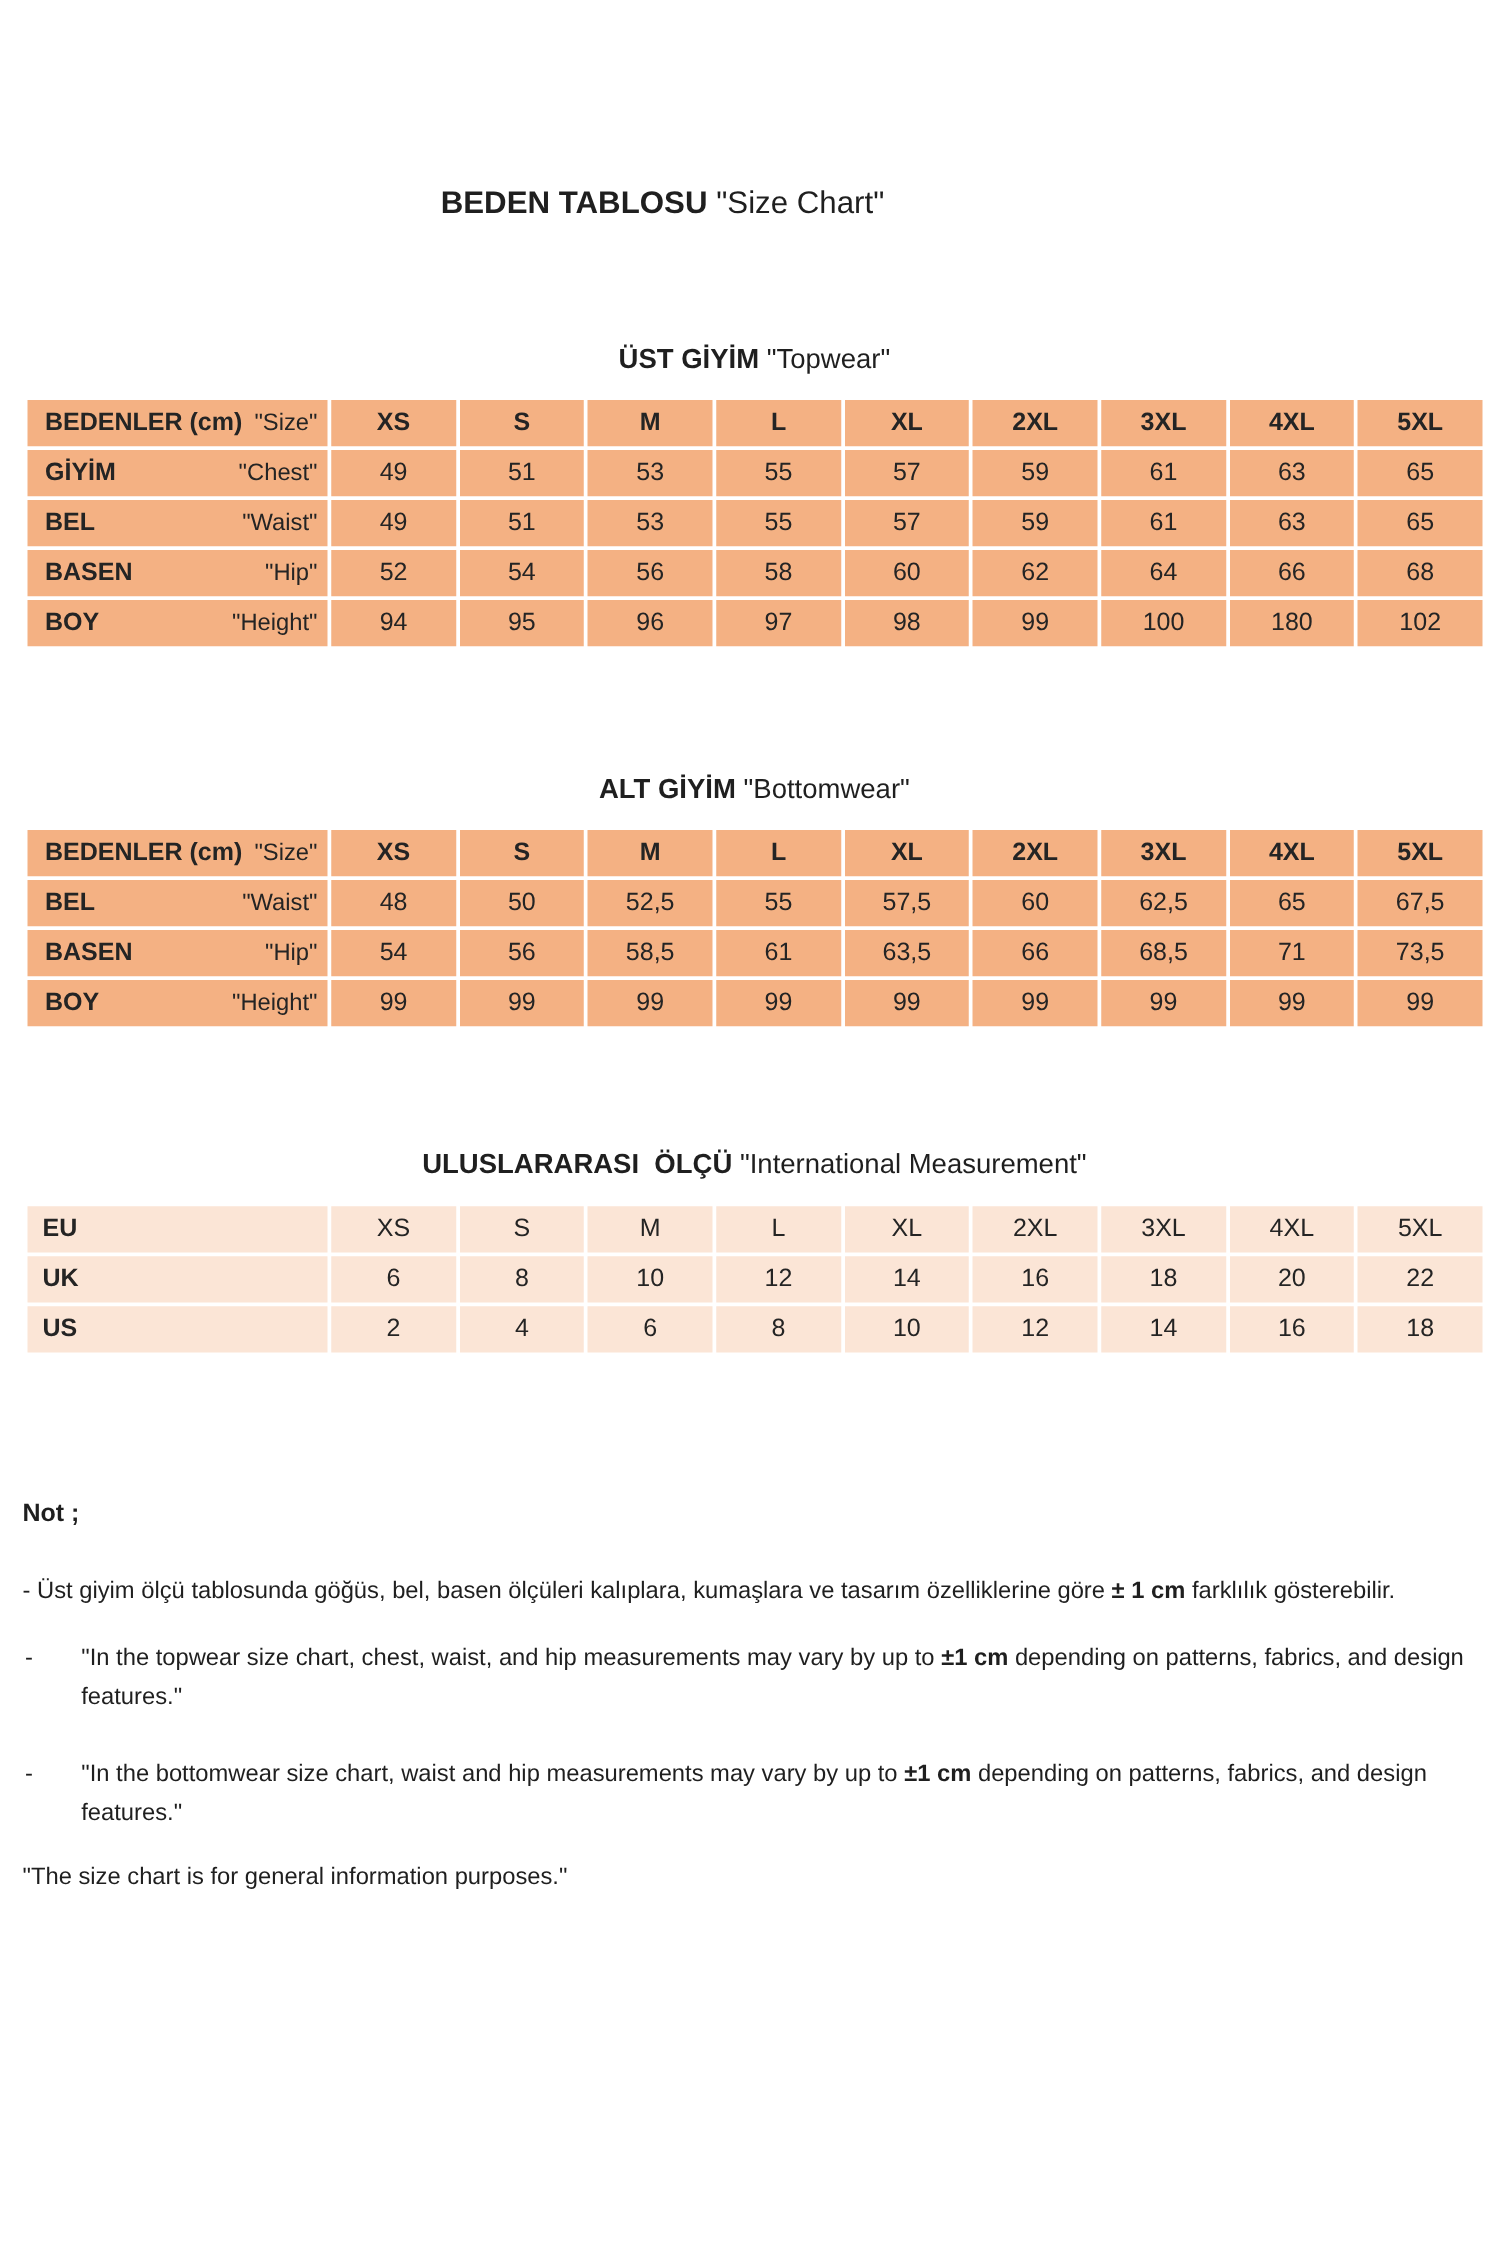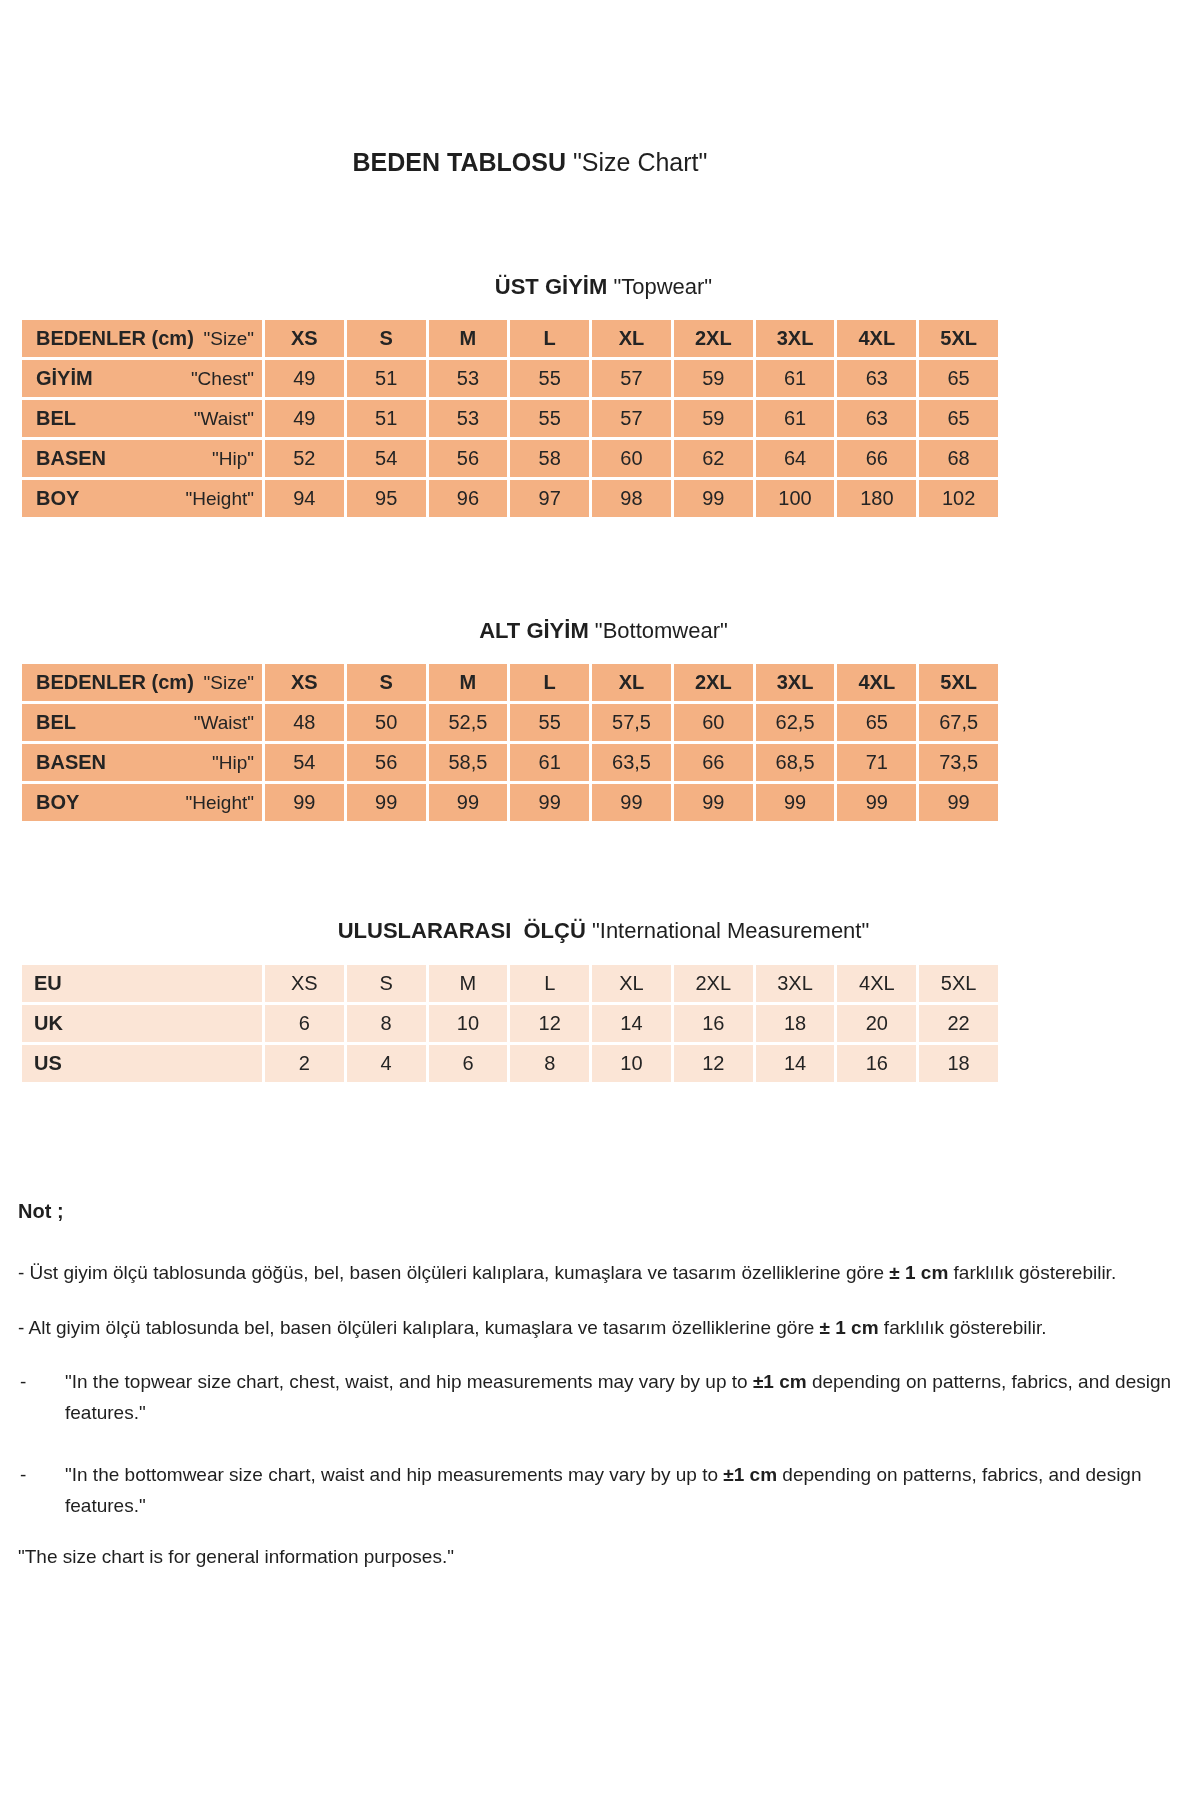--- a/index.html
+++ b/index.html
@@ -40,21 +40,21 @@
   .mt-topwear-table    { margin-top: 12px; }
   .mt-bottomwear-title { margin-top: 99px; }
   .mt-bottomwear-table { margin-top: 15px; }
   .mt-intl-title       { margin-top: 95px; }
   .mt-intl-table       { margin-top: 5px;  }
 
   .size-table {
     display: grid;
     grid-template-columns: 240px repeat(9, 1fr);
     gap: 3px;
-    width: 976px;
+    width: 1164px;
     margin-left: 22px;
     text-align: right;
   }
   .cell {
     display: flex;
     align-items: center;
     justify-content: center;
     height: 37px;
     font-size: 20px;
     color: #242424;
@@ -273,21 +273,20 @@
       <div class="cell">16</div>
       <div class="cell">18</div>
     </div>
 </section>
 
 <section>
   <p class="note-heading mt-tr-heading">Not ;</p>
 
   <p class="note-para mt-tr-p1"><span>- Üst giyim ölçü tablosunda göğüs, bel, basen ölçüleri kalıplara, kumaşlara ve tasarım özelliklerine göre </span><span class="b">± 1 cm</span><span> farklılık gösterebilir.</span></p>
 
-  <p class="note-para mt-tr-p2"><span>- Alt giyim ölçü tablosunda bel, basen ölçüleri kalıplara, kumaşlara ve tasarım özelliklerine göre </span><span class="b">± 1 cm</span><span> farklılık gösterebilir.</span></p>
 
 
 
   <div class="en-item mt-en-b1">
     <span class="dash">-</span>
     <span class="bullet-text"><span>"In the topwear size chart, chest, waist, and hip measurements may vary by up to </span><span class="b">±1 cm</span><span> depending on patterns, fabrics, and design features."</span></span>
   </div>
 
   <div class="en-item mt-en-b2">
     <span class="dash">-</span>

